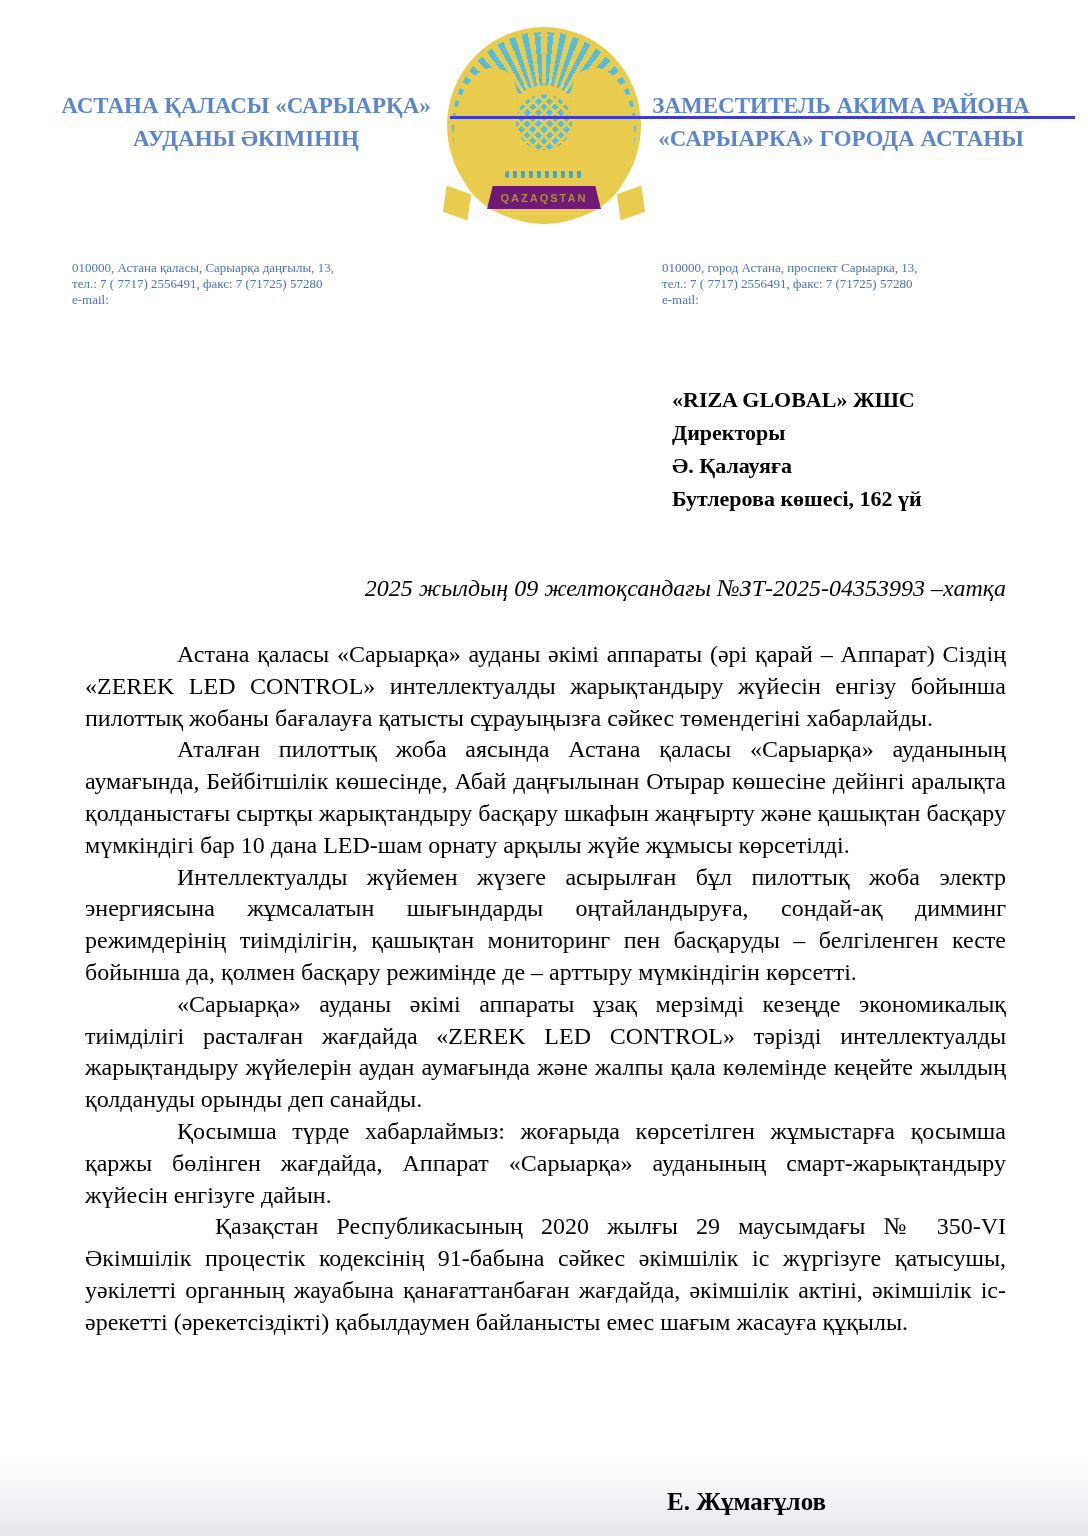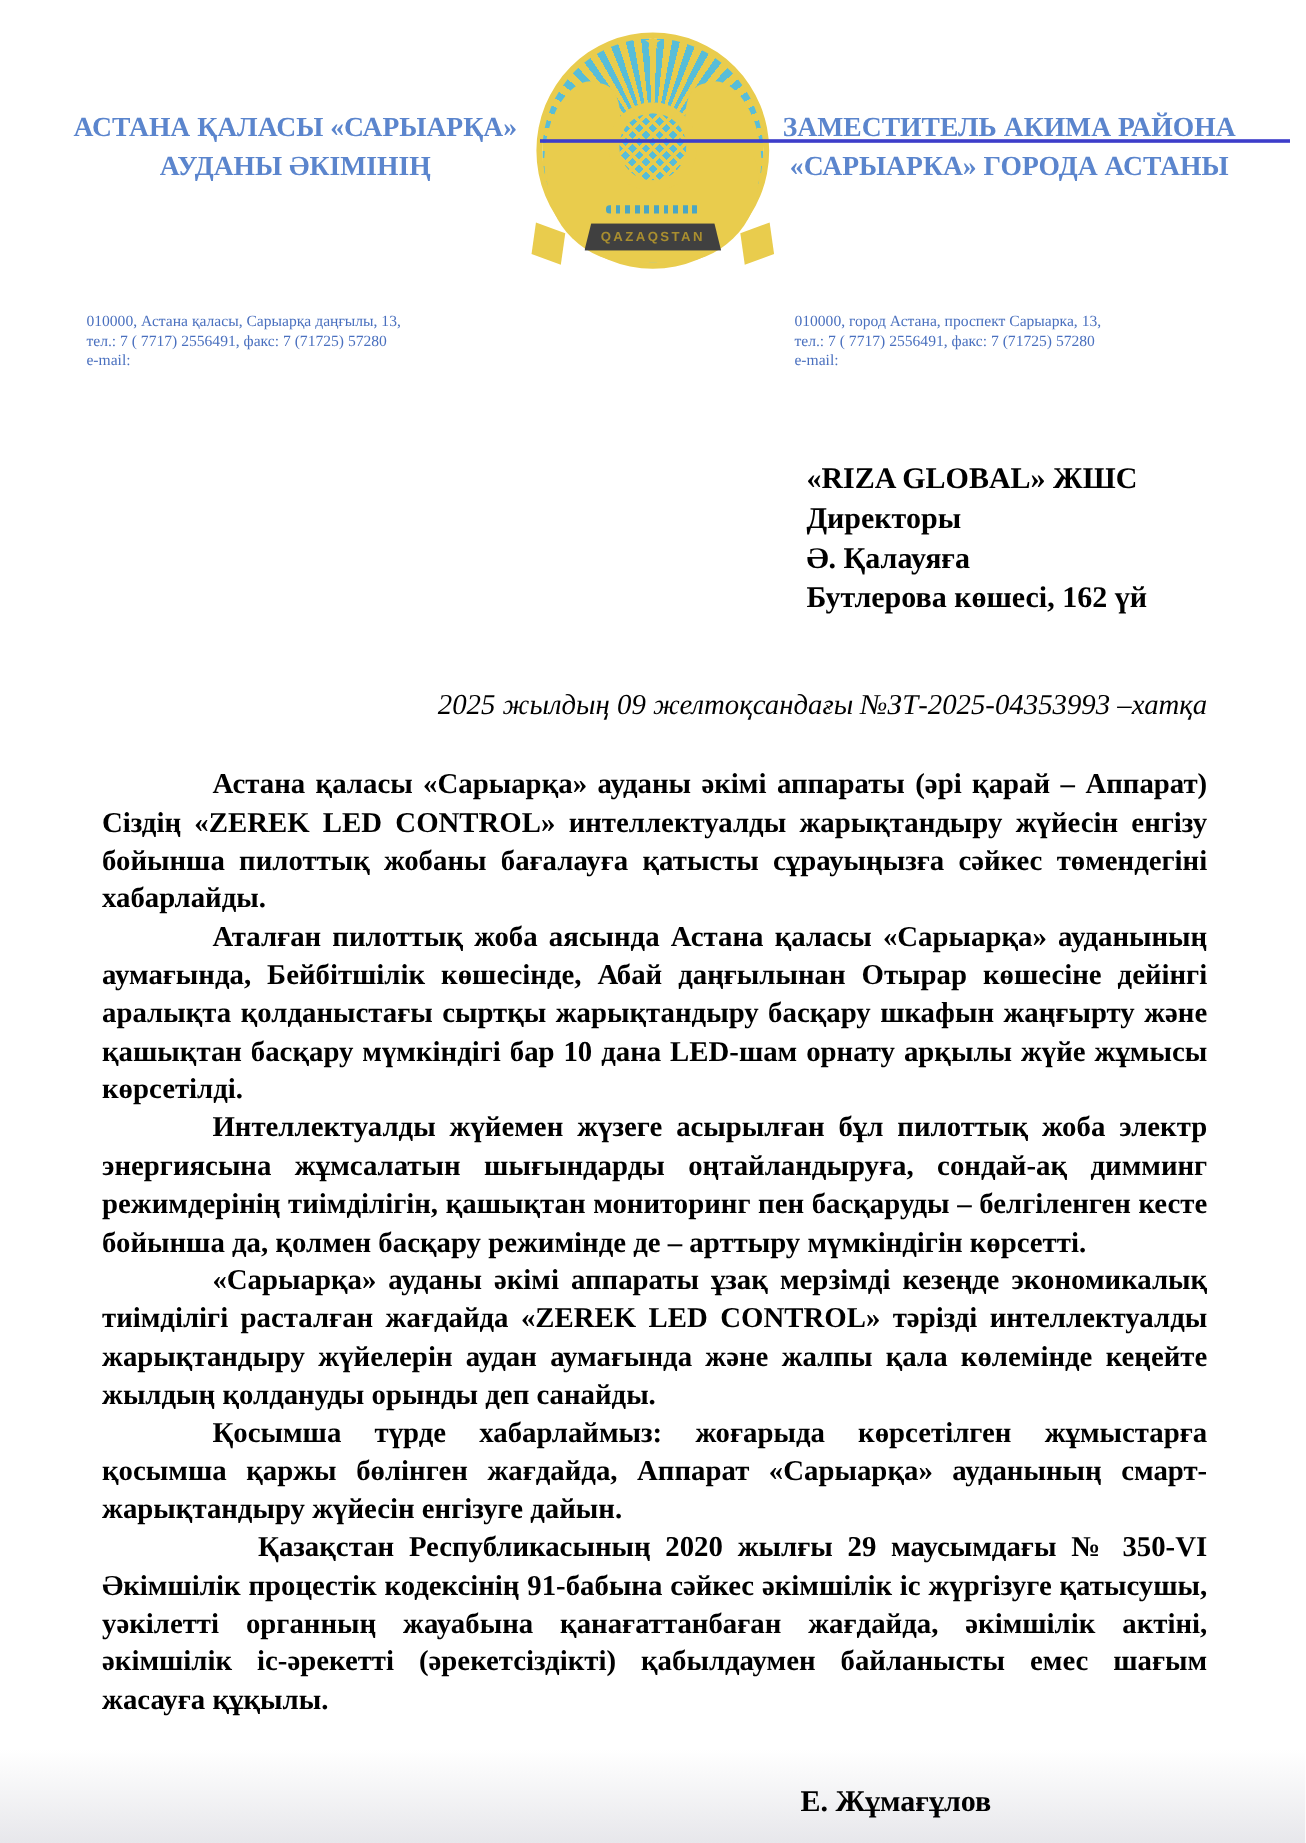--- a/index.html
+++ b/index.html
@@ -79,41 +79,41 @@
   }
   .emblem .shanyrak-inner {
     width:56px; height:56px; border-radius:50%;
     background:
       repeating-linear-gradient(45deg, rgba(0,0,0,0) 0 5px, #e9cc4d 5px 8px),
       repeating-linear-gradient(-45deg, rgba(0,0,0,0) 0 5px, #e9cc4d 5px 8px),
       #58bdd8;
   }
   .emblem .banner {
     position:absolute; left:50%; bottom:15px; transform:translateX(-50%);
-    width:114px; height:23px; background:#404040;
+    width:114px; height:23px; background:#701a75;
     clip-path:polygon(5% 0, 95% 0, 100% 100%, 0 100%);
     display:flex; align-items:center; justify-content:center;
   }
   .emblem .banner span {
     color:#a98e2f; font-family:"Liberation Sans","DejaVu Sans",sans-serif;
     font-size:11px; font-weight:bold; letter-spacing:2px;
   }
 
   
   .recipient {
     position:absolute; left:672px; top:383px; width:370px;
-    font-weight:bold; font-size:25px; line-height:33px;
+    font-weight:bold; font-size:22px; line-height:33px;
   }
   .reference {
     position:absolute; left:85px; top:575px; width:921px;
     text-align:right; font-style:italic; font-size:24px;
   }
   .body-text {
     position:absolute; left:85px; top:639px; width:921px;
-    font-size:24px; line-height:31.8px; text-align:justify;font-weight:bold;
+    font-size:24px; line-height:31.8px; text-align:justify;
   }
   .body-text p { text-indent:92px; }
   .body-text p.deep-indent { text-indent:130px; }
   .signature {
     position:absolute; left:667px; top:1488px;
     font-weight:bold; font-size:25px;
   }
 </style>
 </head>
 <body>

